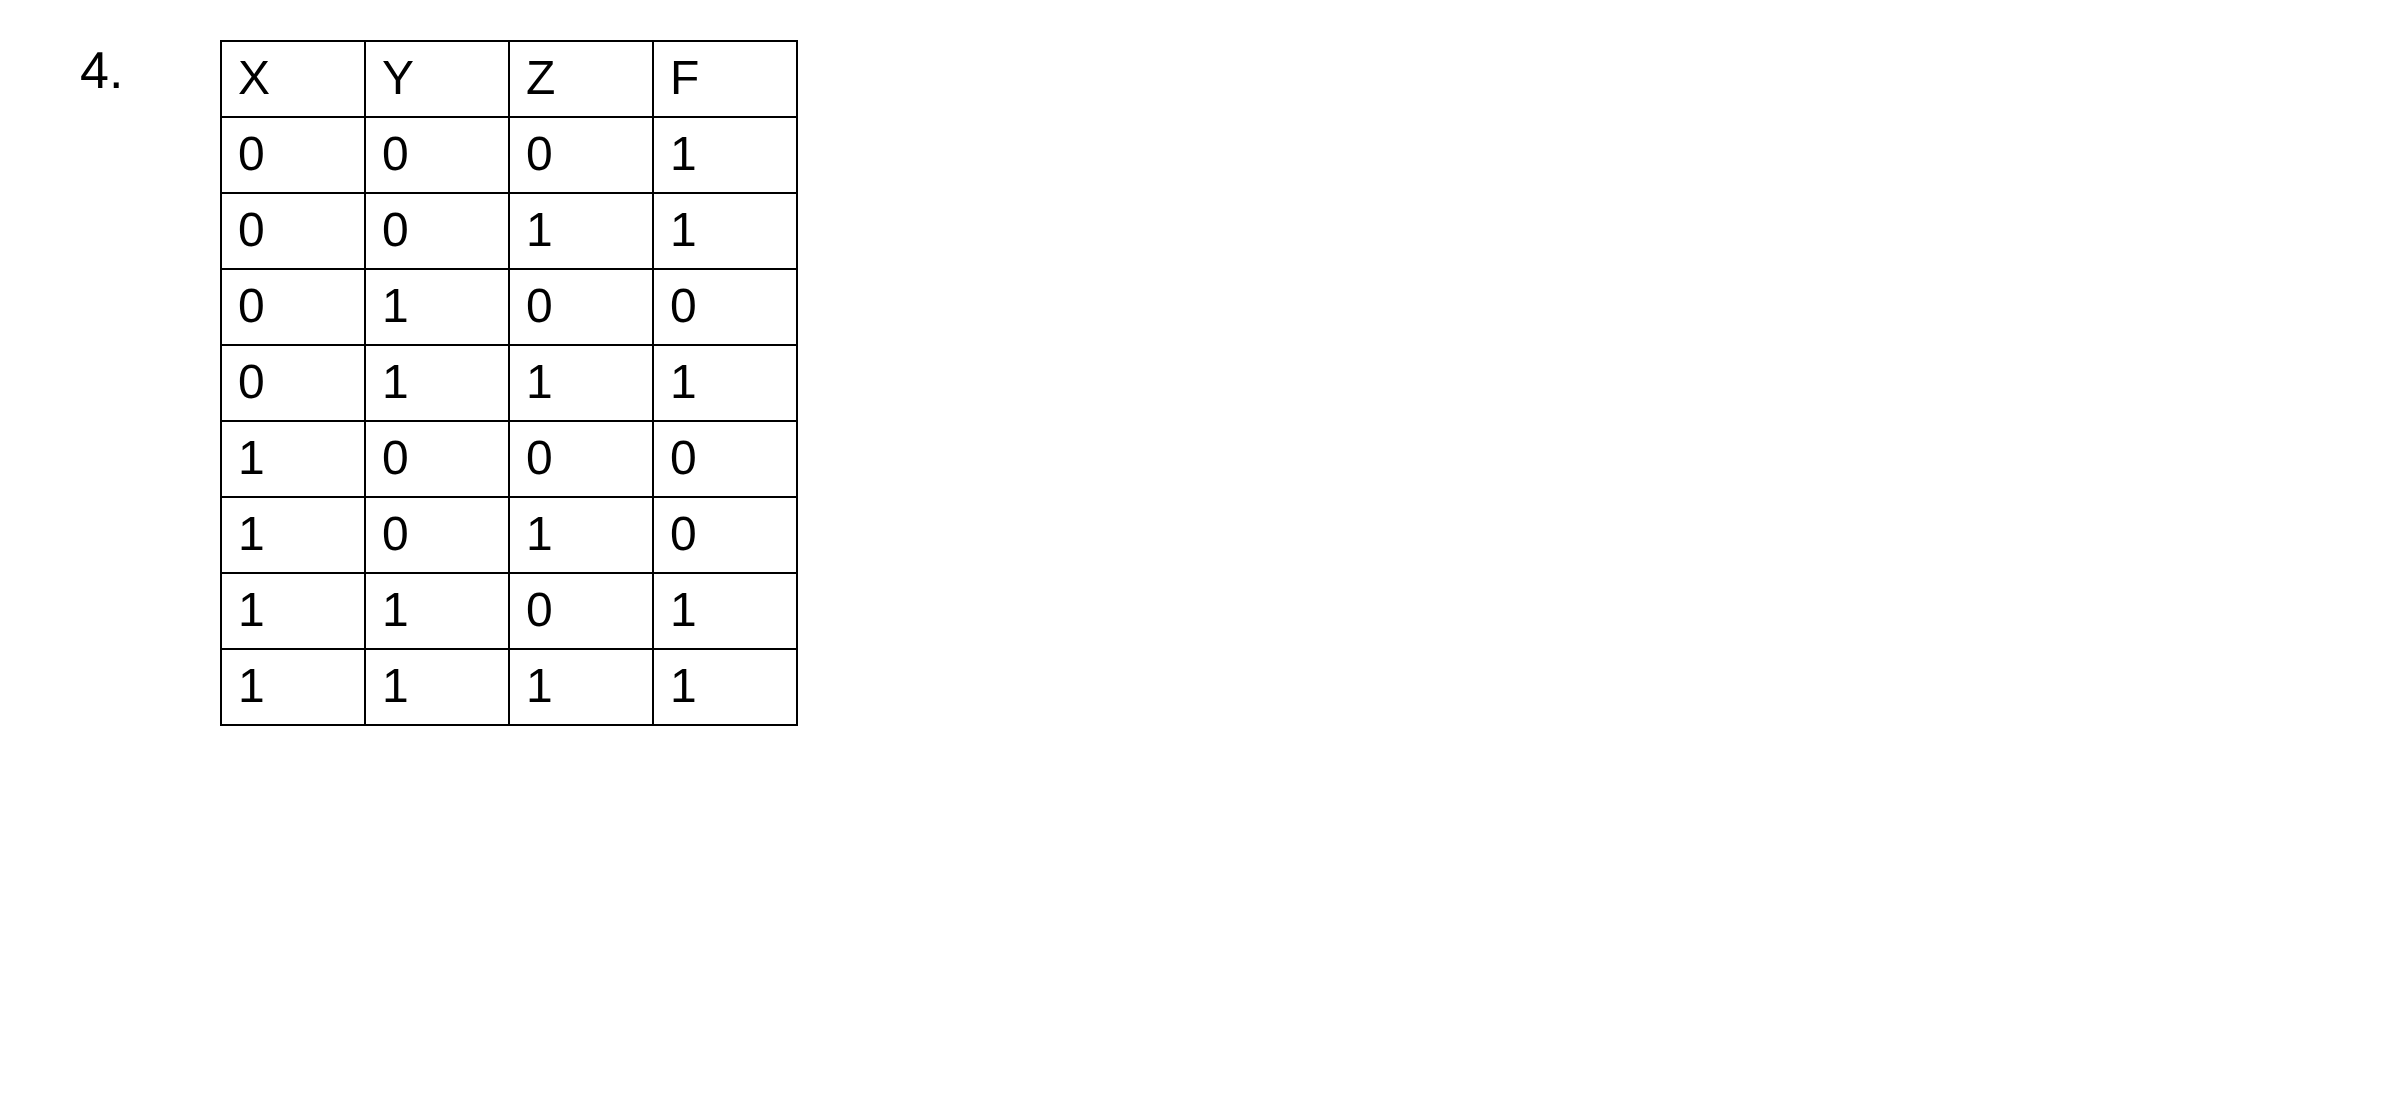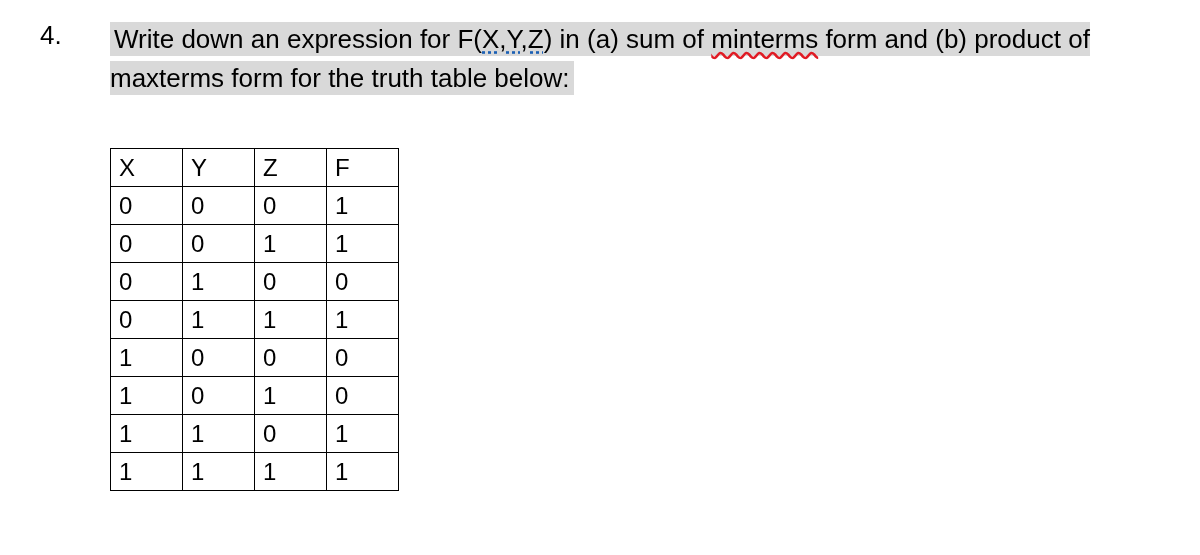--- a/index.html
+++ b/index.html
@@ -65,23 +65,20 @@
     .truth-table th {
       font-weight: normal;
     }
   </style>
 </head>
 <body>
 
 <div class="container">
   <div class="question-number">4.</div>
   <div class="content">
-    <div class="question-wrapper">
-      <span class="question-text"><span>Write down an expression for F(</span><span class="underline-wavy-link">X,Y,Z</span><span>)  in (a) sum of </span><span class="underline-wavy-red">minterms</span><span> form and (b) product of maxterms form for the truth table below:</span></span>
-    </div>
 
     <table class="truth-table">
       <thead>
         <tr>
           <th>X</th>
           <th>Y</th>
           <th>Z</th>
           <th>F</th>
         </tr>
       </thead>

